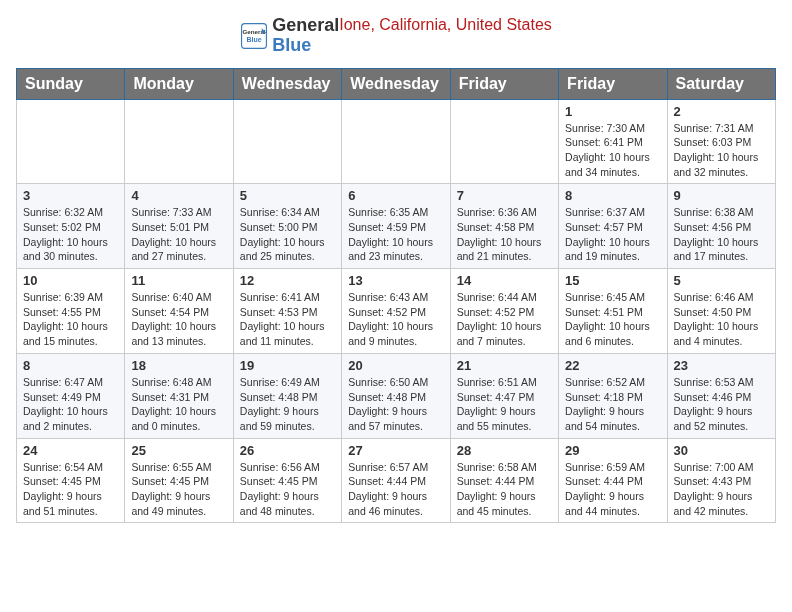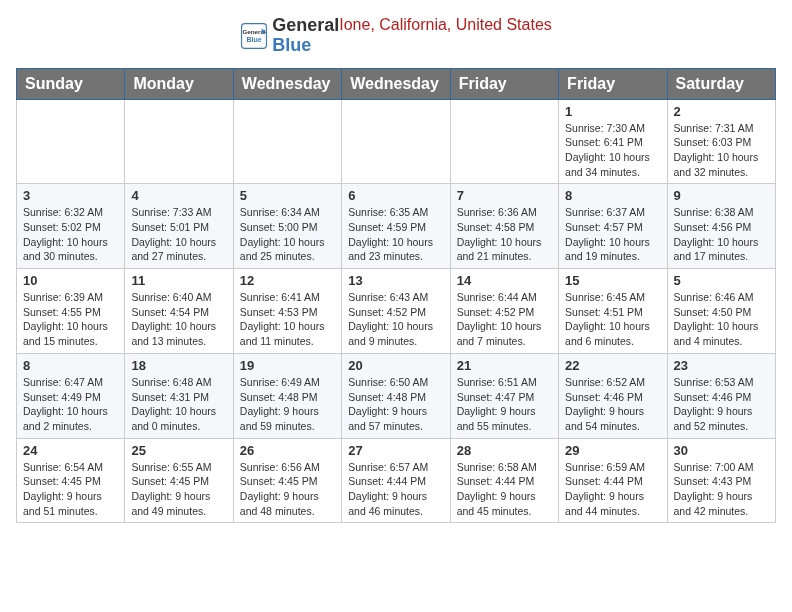--- a/index.html
+++ b/index.html
@@ -249,21 +249,21 @@
         </td>
         <td>
           <span class="day-num">21</span>
           <div class="day-info">Sunrise: 6:51 AM
 Sunset: 4:47 PM
 Daylight: 9 hours and 55 minutes.</div>
         </td>
         <td>
           <span class="day-num">22</span>
           <div class="day-info">Sunrise: 6:52 AM
-Sunset: 4:46 PM
+Sunset: 4:18 PM
 Daylight: 9 hours and 54 minutes.</div>
         </td>
         <td>
           <span class="day-num">23</span>
           <div class="day-info">Sunrise: 6:53 AM
 Sunset: 4:46 PM
 Daylight: 9 hours and 52 minutes.</div>
         </td>
       </tr>
       <tr>

